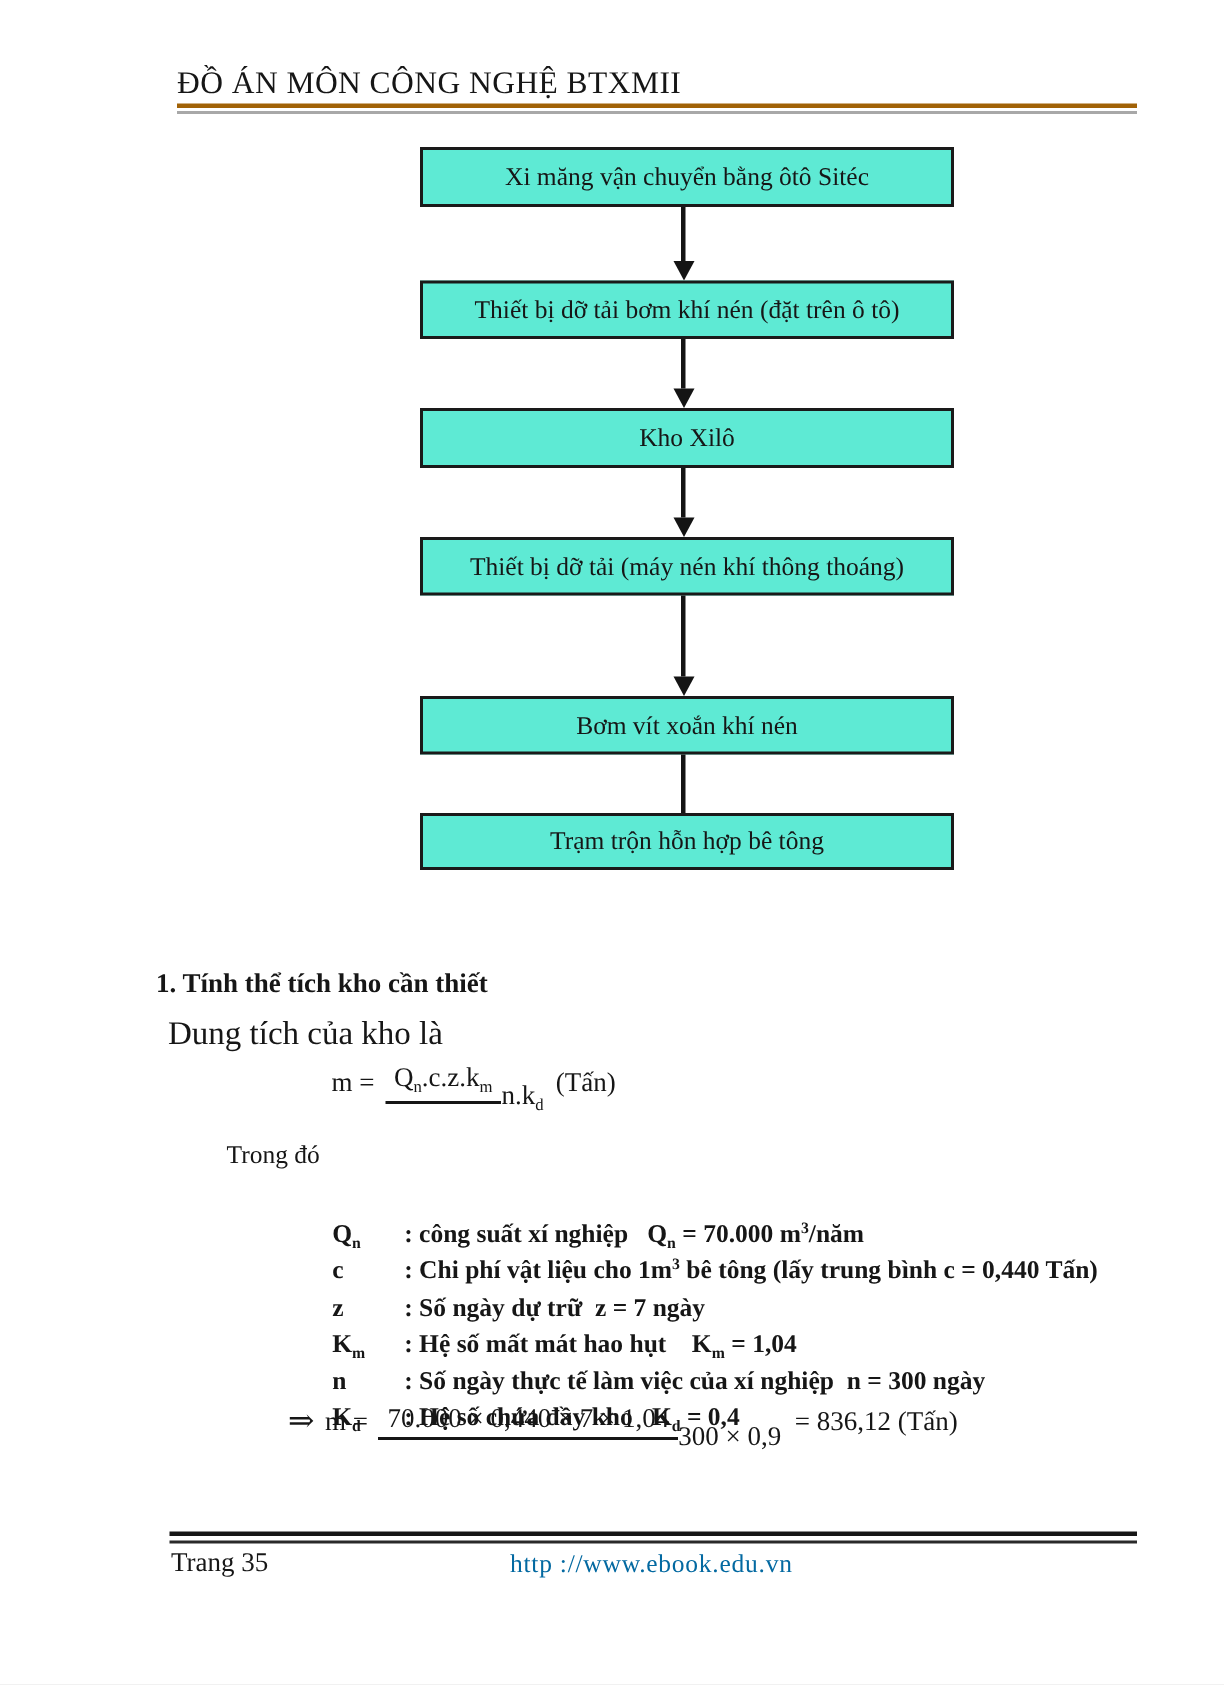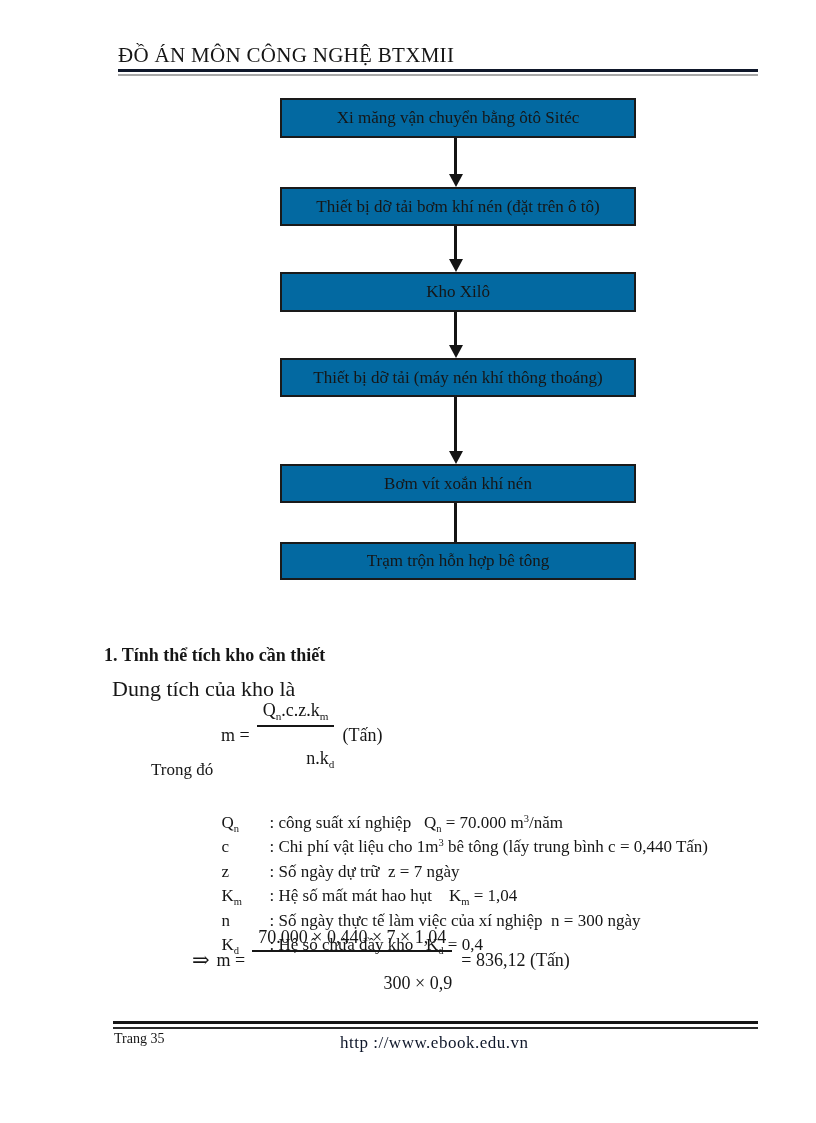--- a/index.html
+++ b/index.html
@@ -20,41 +20,41 @@
 
   
   .header-title {
     position: absolute;
     left: 118px;
     top: 42px;
     width: 640px;
     font-size: 21px;
     line-height: 26px;
     letter-spacing: 0.3px;
-    border-bottom: 3px solid #0f172a;
+    border-bottom: 3px solid #a16207;
     padding-bottom: 1px;
     white-space: pre;
   }
   .header-rule2 {
     position: absolute;
     left: 118px;
     top: 74px;
     width: 640px;
     height: 2px;
     background: #a8a8a8;
   }
 
   
   .fbox {
     position: absolute;
     left: 280px;
     width: 356px;
     box-sizing: border-box;
     border: 2px solid #1a1a1a;
-    background: #0369a1;
+    background: #5eead4;
     display: flex;
     align-items: center;
     justify-content: center;
     font-size: 17px;
     white-space: pre;
   }
   .fb1 { top: 98px;  height: 40px; }
   .fb2 { top: 187px; height: 39px; }
   .fb3 { top: 272px; height: 40px; }
   .fb4 { top: 358px; height: 39px; }
@@ -118,22 +118,22 @@
     display: flex;
     align-items: center;
     font-size: 18px;
   }
   .f1 { left: 221px; top: 699px; }
   .f2 { left: 192px; top: 926px; }
   .flhs { margin-right: 7px; white-space: pre; }
   .farrowsym { font-size: 21px; margin-right: 7px; }
   .frac {
     display: inline-flex;
-    flex-direction: column;
-    align-items: flex-end;
+    flex-direction: row;
+    align-items: center;
   }
   .frac .num {
     border-bottom: 2px solid #161616;
     padding: 0 6px 2px 6px;
     line-height: 22px;
     white-space: pre;
     text-align: center;
   }
   .frac .den {
     padding-top: 20px;
@@ -148,20 +148,21 @@
   .params {
     position: absolute;
     left: 196px;
     top: 786px;
     font-size: 17px;
   }
   .prow {
     height: 24.5px;
     line-height: 24.5px;
     white-space: pre;
+    font-weight: bold;
   }
   .psym {
     display: inline-block;
     width: 48px;
     white-space: pre;
   }
   .sub {
     font-size: 0.62em;
     position: relative;
     top: 4px;
@@ -179,29 +180,29 @@
     top: 1021px;
     width: 645px;
     height: 3px;
     border-top: 3px solid #161616;
     border-bottom: 2px solid #2a2a2a;
   }
   .footer-page {
     position: absolute;
     left: 114px;
     top: 1031px;
-    font-size: 14px;
+    font-size: 18px;
     white-space: pre;
   }
   .footer-url {
     position: absolute;
     left: 340px;
     top: 1033px;
     font-size: 17px;
-    color: #0f172a;
+    color: #0369a1;
     letter-spacing: 0.5px;
     white-space: pre;
   }
 </style>
 </head>
 <body>
 
 <div class="page">
 
   <div class="header-title">ĐỒ ÁN MÔN CÔNG NGHỆ BTXMII</div>

